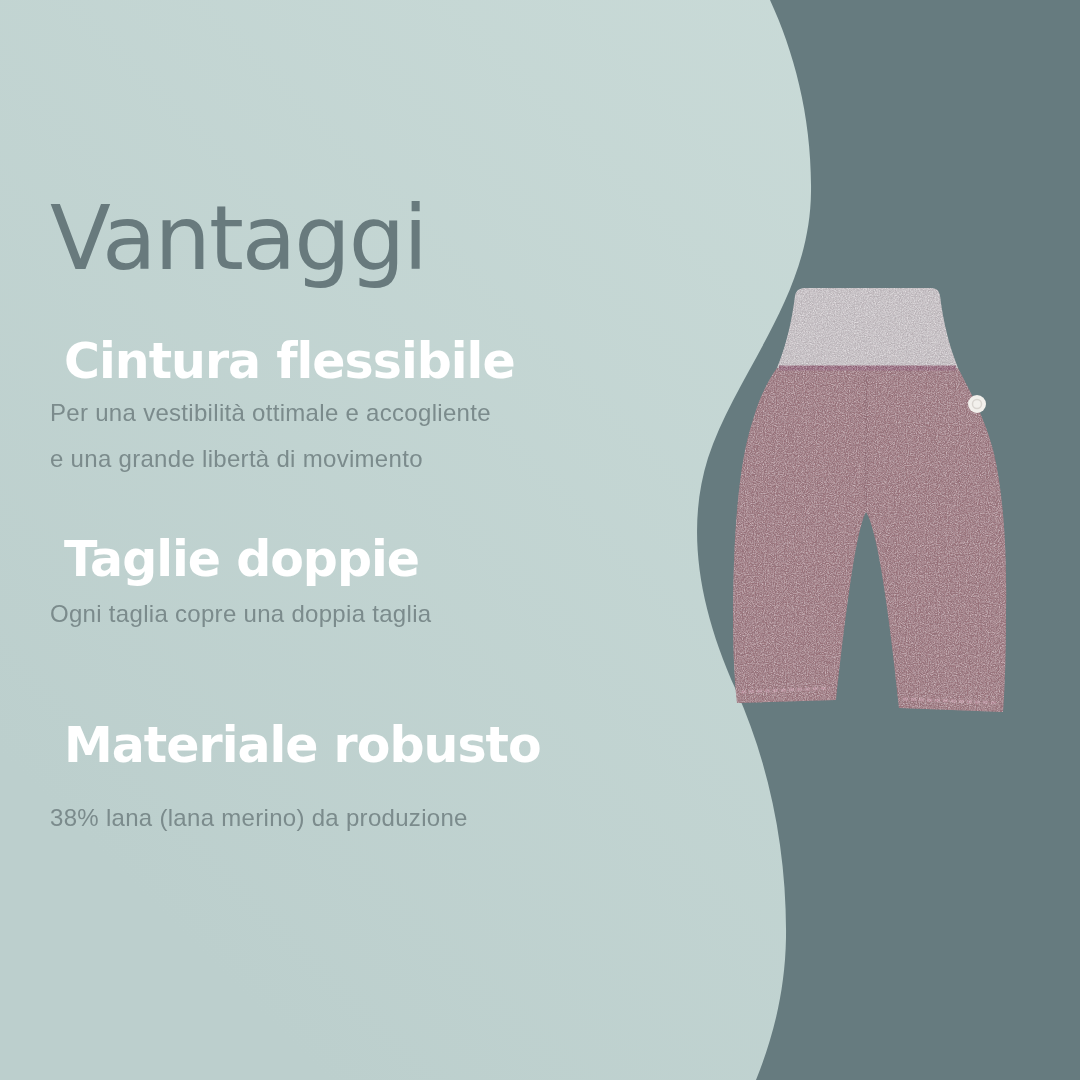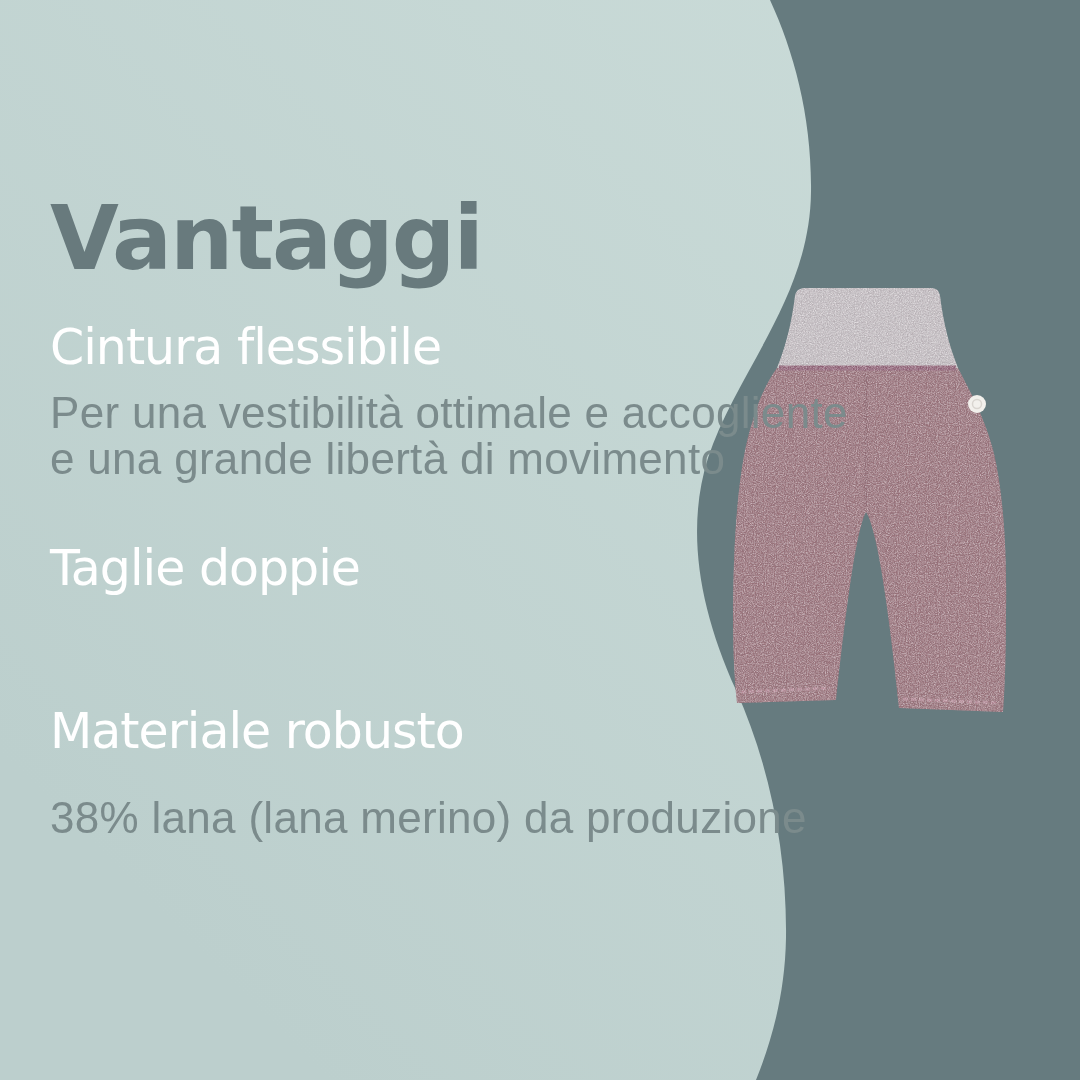--- a/index.html
+++ b/index.html
@@ -38,56 +38,56 @@
     left: 50px;
     top: 0;
     width: 680px;
   }
   .page-title {
     position: absolute;
     left: 0;
     top: 194px;
     margin: 0;
     font-family: "DejaVu Sans", sans-serif;
-    font-weight: bold;
+    font-weight: normal;
     font-size: 89px;
     line-height: 1;
     letter-spacing: -2px;
     color: var(--title_text, #687a7d);
     white-space: nowrap;
     text-align: center;
   }
   .benefit-heading {
     position: absolute;
     left: 0;
-    margin: 0;
+    margin: 14px;
     font-family: "DejaVu Sans", sans-serif;
-    font-weight: normal;
+    font-weight: bold;
     font-size: 49px;
     line-height: 1;
     letter-spacing: -1px;
     color: var(--heading_text, #ffffff);
     white-space: nowrap;
   }
   .benefit-body {
     position: absolute;
     left: 0;
     margin: 0;
     font-family: "Liberation Sans", sans-serif;
-    font-size: 44px;
+    font-size: 24px;
     line-height: 46px;
     letter-spacing: .3px;
     color: var(--body_text, #7b8b8c);
     white-space: nowrap;
   }
   .benefit-body .line { display: block; }
 
   .heading-1 { top: 323px; }
   .body-1    { top: 390px; }
-  .heading-2 { top: 544px; text-align: center; }
+  .heading-2 { top: 521px; text-align: center; }
   .body-2    { top: 591px; }
   .heading-3 { top: 707px; }
   .body-3    { top: 795px; }
 </style>
 </head>
 <body>
 
 <div class="canvas">
 
   <svg class="artwork" viewBox="0 0 1080 1080" aria-hidden="true">
@@ -155,20 +155,21 @@
     <h1 class="page-title">Vantaggi</h1>
 
     <h2 class="benefit-heading heading-1">Cintura flessibile</h2>
     <p class="benefit-body body-1">
       <span class="line">Per una vestibilità ottimale e accogliente</span>
       <span class="line">e una grande libertà di movimento</span>
     </p>
 
     <h2 class="benefit-heading heading-2">Taglie doppie</h2>
     <p class="benefit-body body-2">
+      <span class="line">Ogni taglia copre una doppia taglia</span>
     </p>
 
     <h2 class="benefit-heading heading-3">Materiale robusto</h2>
     <p class="benefit-body body-3">
       <span class="line">38% lana (lana merino) da produzione</span>
     </p>
   </div>
 
 </div>
 

